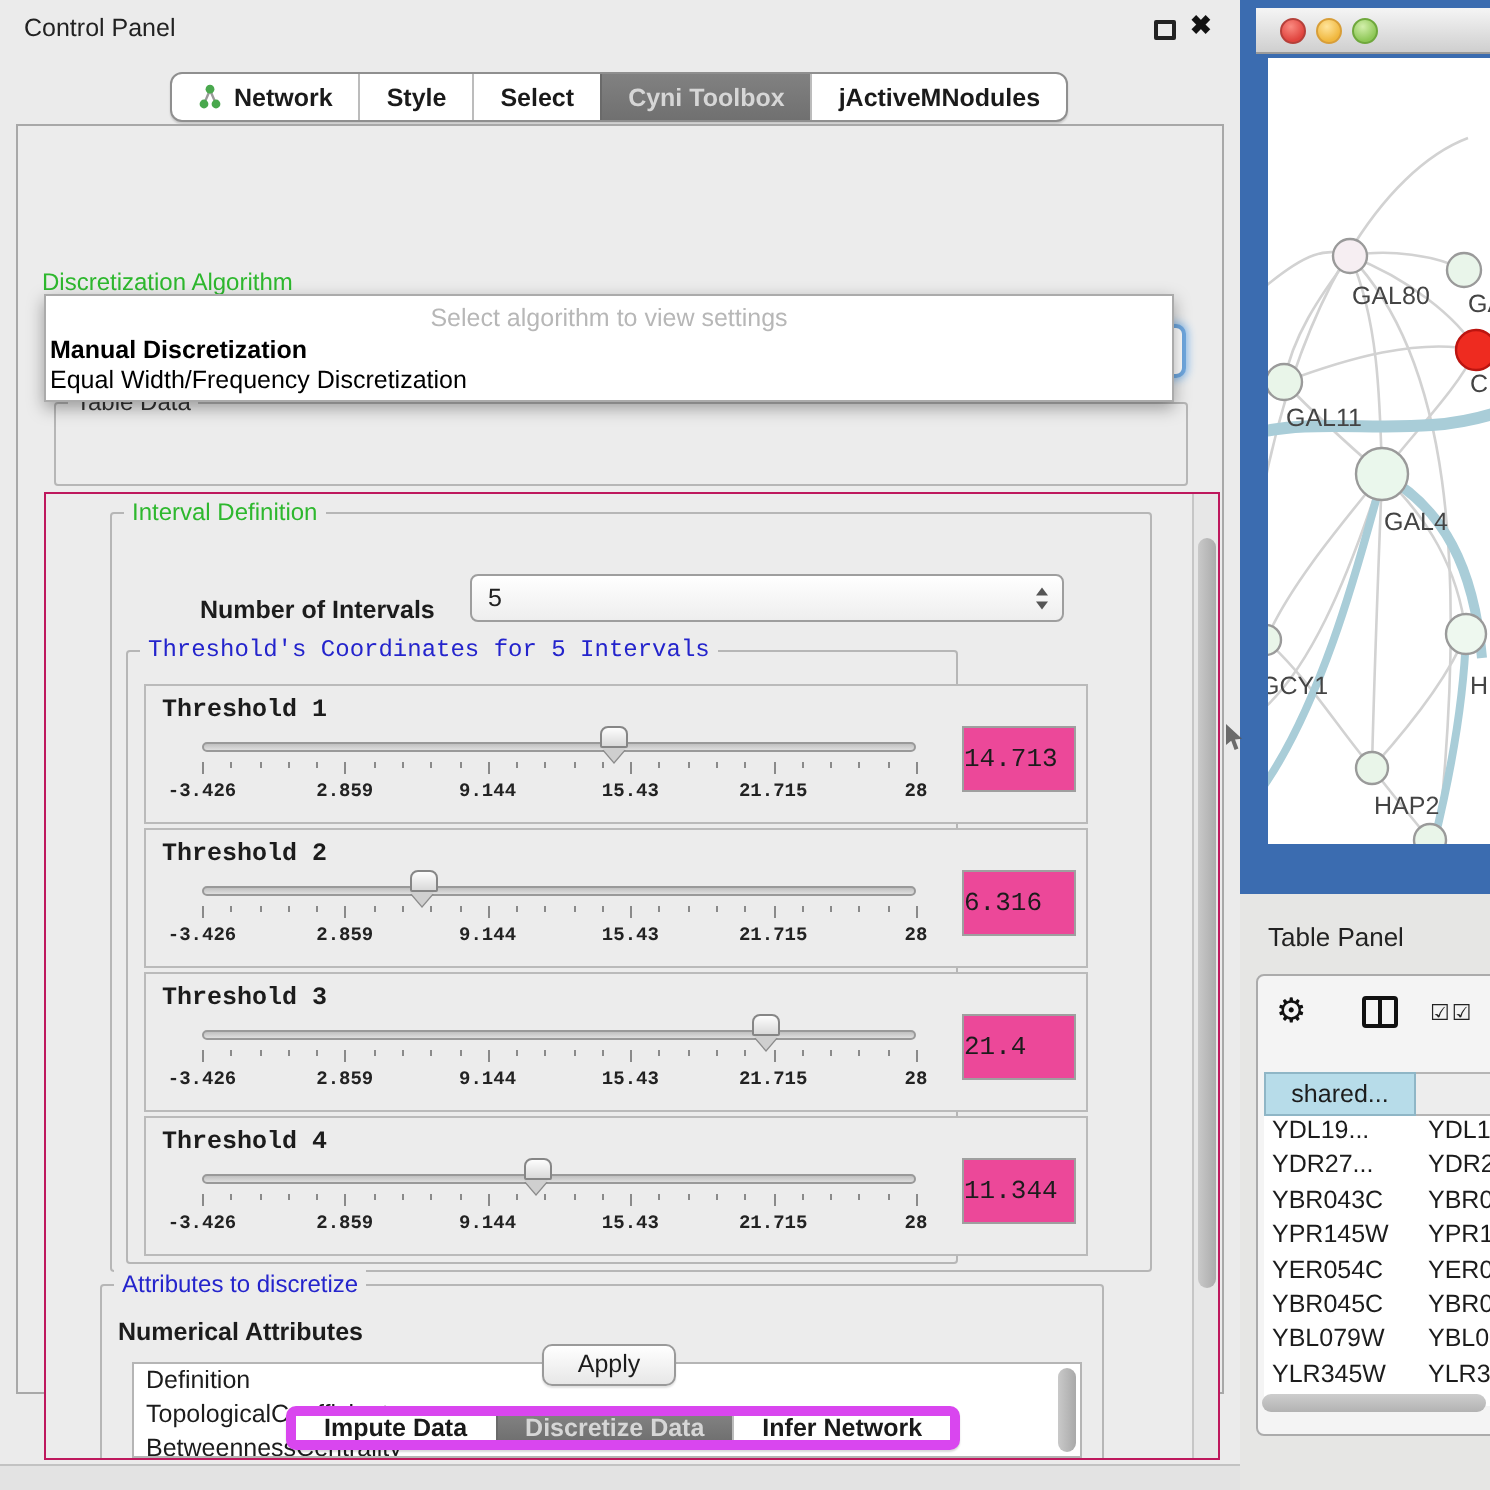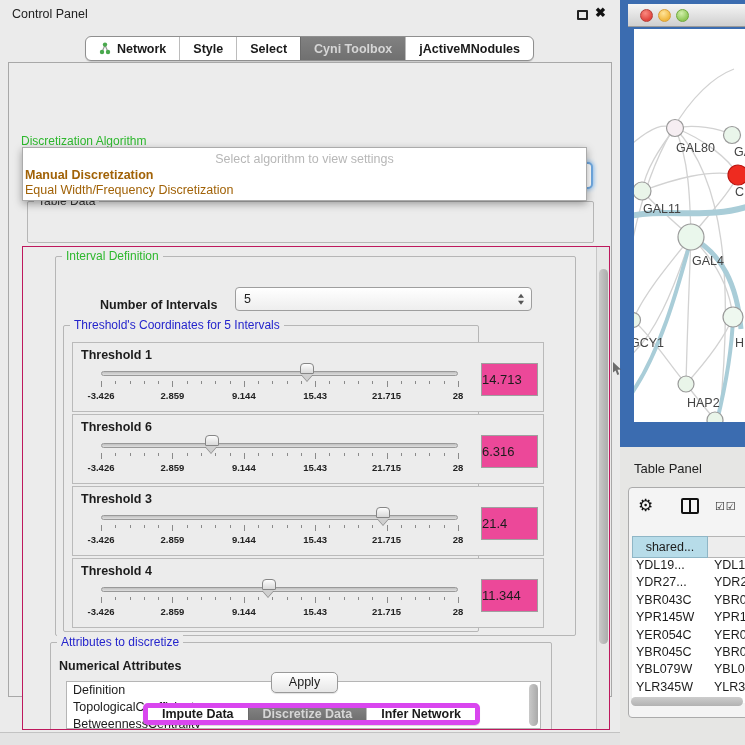--- a/index.html
+++ b/index.html
@@ -26,21 +26,21 @@
   .group { position:absolute; border:1px solid #b6b6b6; border-radius:2px; }
   .legend { position:absolute; top:-8px; left:6px; background:#ececec; padding:0 4px; font-size:12px; white-space:nowrap; }
 
   .algo-title { position:absolute; left:12px; top:71px; font-size:12px; color:#2eb82e; z-index:1; }
   .combo-sliver { position:absolute; left:550px; top:99px; width:34px; height:27px; border:2px solid #6fa8e0;
                   border-radius:5px; background:#fff; box-shadow:0 0 4px 1px #8fc0ef; z-index:2; }
 
   .popup { position:absolute; left:13px; top:84px; width:565px; height:54px; background:#fff;
            border:1px solid #ababab; box-shadow:0 3px 8px rgba(0,0,0,.35); z-index:3; }
   .popup-hint { position:absolute; left:0; right:0; top:4px; text-align:center; font-size:12.5px; color:#b7b7b7; }
-  .popup-item { position:absolute; left:2px; font-size:12.5px; color:#a16207; white-space:nowrap; }
+  .popup-item { position:absolute; left:2px; font-size:12.5px; color:#000000; white-space:nowrap; }
   .popup-item.b { font-weight:bold; top:20px; }
   .popup-item.n { top:35px; }
 
   .combo { position:absolute; border:1px solid #9e9e9e; border-radius:4px;
            background:linear-gradient(#ffffff,#eeeeee); display:flex; align-items:center;
            font-size:12.5px; color:#222; padding-left:8px; box-shadow:inset 0 1px 0 #fff; }
   .arrows { position:absolute; right:7px; top:50%; transform:translateY(-50%); }
   .arr-up { width:0; height:0; border-left:3.5px solid transparent; border-right:3.5px solid transparent;
             border-bottom:4.5px solid #555; margin-bottom:2.5px; }
   .arr-dn { width:0; height:0; border-left:3.5px solid transparent; border-right:3.5px solid transparent;
@@ -53,21 +53,21 @@
   .scrollarea { position:absolute; left:13px; top:183px; width:588px; height:484px;
                 border:1px solid #be185d; background:#ececec; overflow:hidden; }
   .vscroll { position:absolute; right:0; top:0; width:13px; height:100%; background:#e7e7e7; border-left:1px solid #c6c6c6; }
   .vscroll .thumbbar { position:absolute; left:2px; width:9px; border-radius:5px;
                        background:linear-gradient(90deg,#c9c9c9,#ababab); }
 
   .g-interval { left:32px; top:9px; width:521px; height:380px; }
   .noi-label { position:absolute; left:44px; top:41px; font-size:12.5px; font-weight:bold; }
   .combo-noi { left:179px; top:30px; width:297px; height:24px; }
 
-  .g-thr { left:7px; top:68px; width:416px; height:307px; }
+  .g-thr { left:7px; top:68px; width:416px; height:307px;font-family:Liberation Mono, monospace; }
   .thr-list { position:absolute; left:8px; top:16px; width:472px; }
   .thr-box { position:relative; width:472px; height:70px; margin-bottom:2px;
              border:1px solid #bababa; background:#ececec; }
   .thr-label { position:absolute; left:8px; top:5px; font-size:12.5px; font-weight:bold; }
   .track { position:absolute; left:28px; top:28px; width:357px; height:5px; border:1px solid #999;
            border-radius:3px; background:linear-gradient(#c0c0c0,#dedede); }
   .tick { position:absolute; top:38px; width:1px; background:#8a8a8a; }
   .tick.minor { height:3px; }
   .tick.major { height:6px; }
   .ticklabel { position:absolute; top:47px; width:44px; text-align:center; font-size:9.5px; font-weight:bold; color:#222; }
@@ -236,21 +236,21 @@
                     <span class="ticklabel" style="left: 291.6px;">21.715</span>
                     <span class="ticklabel" style="left: 363px;">28</span>
                   </div>
     <div class="thumb" style="left: 227.059px;">
       <div class="tt"></div>
                     <div class="tip"></div>
     </div>
     <div class="valuebox">14.713</div>
   </div>
                 <div class="thr-box">
-    <div class="thr-label">Threshold 6</div>
+    <div class="thr-label">Threshold 2</div>
     <div class="track"></div>
     <div>
                     <div class="tick major" style="left: 28px;"></div>
                     <div class="tick minor" style="left: 42.28px;"></div>
                     <div class="tick minor" style="left: 56.56px;"></div>
                     <div class="tick minor" style="left: 70.84px;"></div>
                     <div class="tick minor" style="left: 85.12px;"></div>
                     <div class="tick major" style="left: 99.4px;"></div>
                     <div class="tick minor" style="left: 113.68px;"></div>
                     <div class="tick minor" style="left: 127.96px;"></div>

